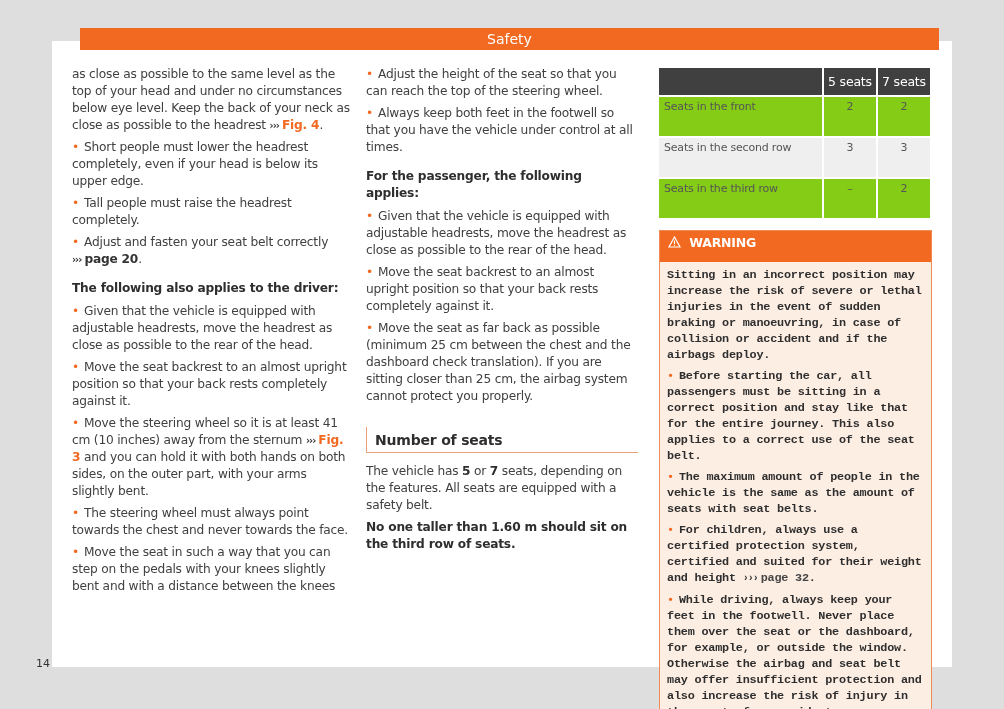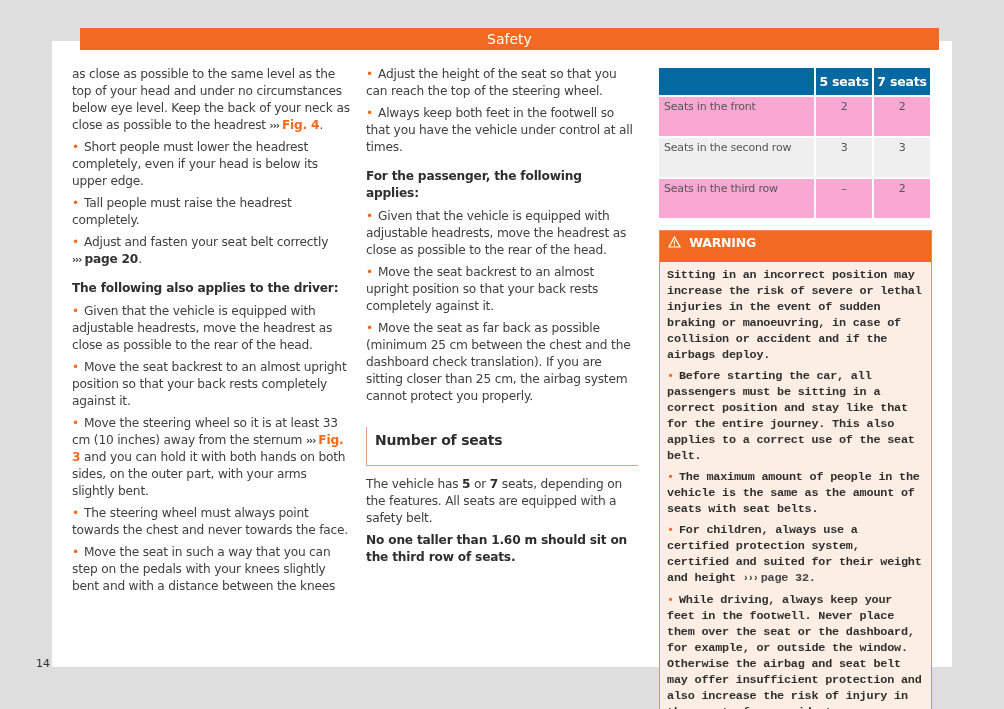--- a/index.html
+++ b/index.html
@@ -11,48 +11,48 @@
   .col { position: absolute; font-size: 12.2px; line-height: 17px; letter-spacing: -0.2px; color: #404040; }
   .col1 { left: 72px; top: 66px; width: 280px; }
   .col2 { left: 366px; top: 66px; width: 272px; }
   .col3 { left: 659px; top: 68px; width: 273px; }
   .para { margin-bottom: 5px; }
   .bullet::before { content: "\2022"; color: #f26a21; margin-right: 5px; }
   .ref-arrow { font-weight: bold; font-size: 10px; color: #333; letter-spacing: -1px; margin-right: 3px; }
   .link { color: #f26a21; font-weight: bold; }
   .link-dark { color: #333; font-weight: bold; }
   .subhead { font-weight: bold; color: #2e2e2e; margin-top: 12px; margin-bottom: 6px; }
-  .section-title { margin-top: 22px; margin-bottom: 10px; border-left: 1px solid #e8a07a; border-bottom: 1px solid #e8a07a; padding: 5px 0 16px 8px; font-weight: bold; font-size: 14px; color: #2e2e2e; }
+  .section-title { margin-top: 22px; margin-bottom: 10px; border-left: 1px solid #e8a07a; border-bottom: 1px solid #e8a07a; padding: 5px 0 3px 8px; font-weight: bold; font-size: 14px; color: #2e2e2e; }
   .bold { font-weight: bold; color: #2e2e2e; }
   table.seats { border-collapse: separate; border-spacing: 2px; width: 275px; margin-left: -2px; margin-top: -2px; font-size: 11px; }
-  table.seats th { background: #0369a1; color: #fff; height: 27px; font-size: 12.5px; font-weight: bold; }
+  table.seats th { background: #404040; color: #fff; height: 27px; font-size: 12.5px; font-weight: normal; }
   table.seats td { height: 39px; vertical-align: top; padding: 3px 5px; color: #555; line-height: 14px; }
   table.seats td.num { text-align: center; }
-  table.seats tr.r1 td, table.seats tr.r3 td { background: #f9a8d4; }
+  table.seats tr.r1 td, table.seats tr.r3 td { background: #84cc16; }
   table.seats tr.r2 td { background: #efefef; }
   .warning { margin-top: 10px; border: 1px solid #f08a55; background: #fdeee4; }
   .warning-head { background: #f26a21; color: #fff; font-weight: bold; font-size: 12.5px; height: 31px; line-height: 23px; padding-left: 8px; }
   .warning-body { padding: 5px 6px 4px 7px; font-size: 11.8px; line-height: 16px; color: #2e2e2e; font-weight: bold; letter-spacing: -0.2px; font-family: Liberation Mono, monospace; }
   .warning-body .para { margin-bottom: 5px; }
 </style>
 </head>
 <body>
 
 <div class="page"></div>
 <div class="header-bar">Safety</div>
 
 <div class="col col1">
   <p class="para"><span>as close as possible to the same level as the top of your head and under no circumstances below eye level. Keep the back of your neck as close as possible to the headrest</span> <span class="ref-arrow">›››</span><a class="link">Fig. 4</a>.</p>
   <p class="para bullet">Short people must lower the headrest completely, even if your head is below its upper edge.</p>
   <p class="para bullet">Tall people must raise the headrest completely.</p>
   <p class="para bullet"><span>Adjust and fasten your seat belt correctly</span> <span class="ref-arrow">›››</span><a class="link-dark">page 20</a>.</p>
   <p class="subhead">The following also applies to the driver:</p>
   <p class="para bullet">Given that the vehicle is equipped with adjustable headrests, move the headrest as close as possible to the rear of the head.</p>
   <p class="para bullet">Move the seat backrest to an almost upright position so that your back rests completely against it.</p>
-  <p class="para bullet"><span>Move the steering wheel so it is at least 33 cm (10 inches) away from the sternum</span> <span class="ref-arrow">›››</span><a class="link">Fig. 3</a> <span>and you can hold it with both hands on both sides, on the outer part, with your arms slightly bent.</span></p>
+  <p class="para bullet"><span>Move the steering wheel so it is at least 41 cm (10 inches) away from the sternum</span> <span class="ref-arrow">›››</span><a class="link">Fig. 3</a> <span>and you can hold it with both hands on both sides, on the outer part, with your arms slightly bent.</span></p>
   <p class="para bullet">The steering wheel must always point towards the chest and never towards the face.</p>
   <p class="para bullet">Move the seat in such a way that you can step on the pedals with your knees slightly bent and with a distance between the knees</p>
 </div>
 
 <div class="col col2">
   <p class="para bullet">Adjust the height of the seat so that you can reach the top of the steering wheel.</p>
   <p class="para bullet">Always keep both feet in the footwell so that you have the vehicle under control at all times.</p>
   <p class="subhead">For the passenger, the following applies:</p>
   <p class="para bullet">Given that the vehicle is equipped with adjustable headrests, move the headrest as close as possible to the rear of the head.</p>
   <p class="para bullet">Move the seat backrest to an almost upright position so that your back rests completely against it.</p>

